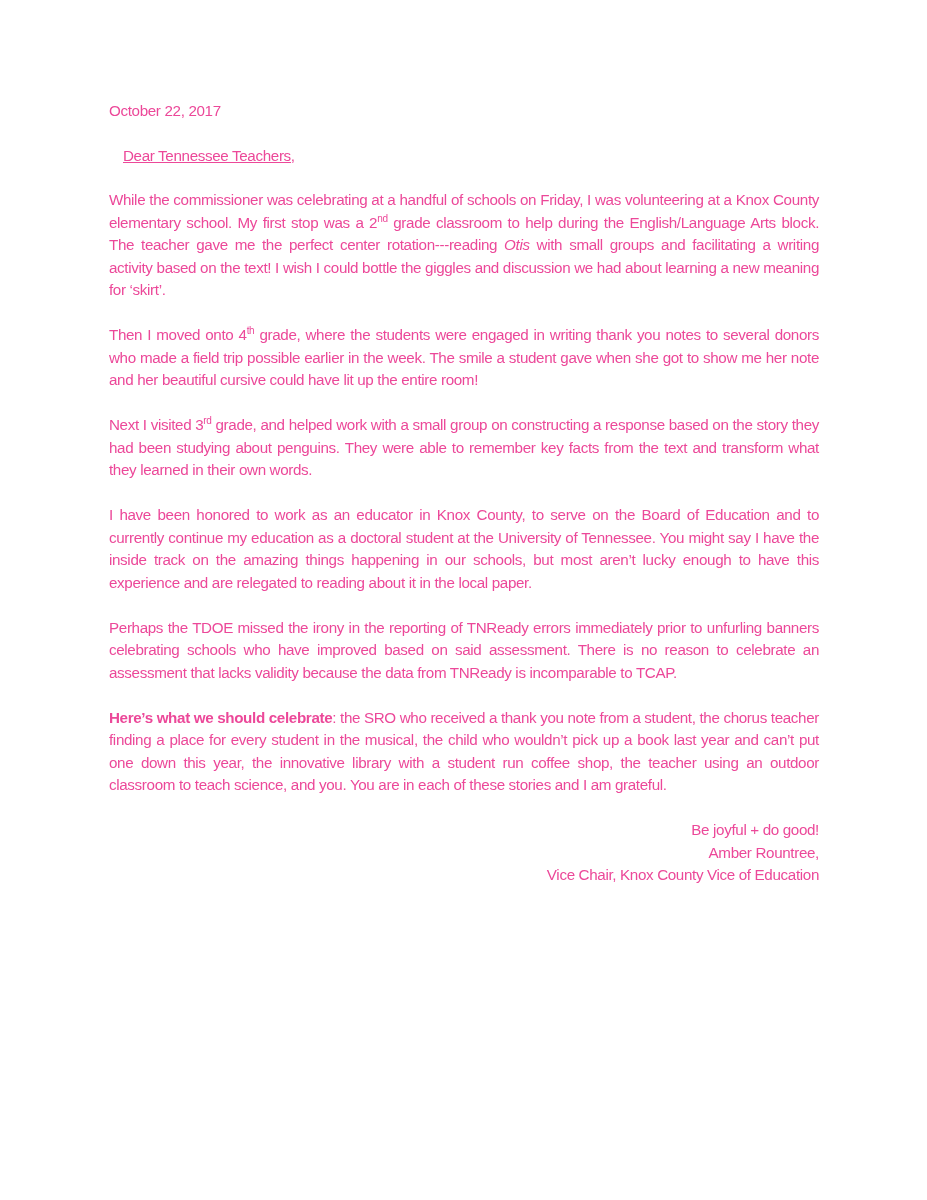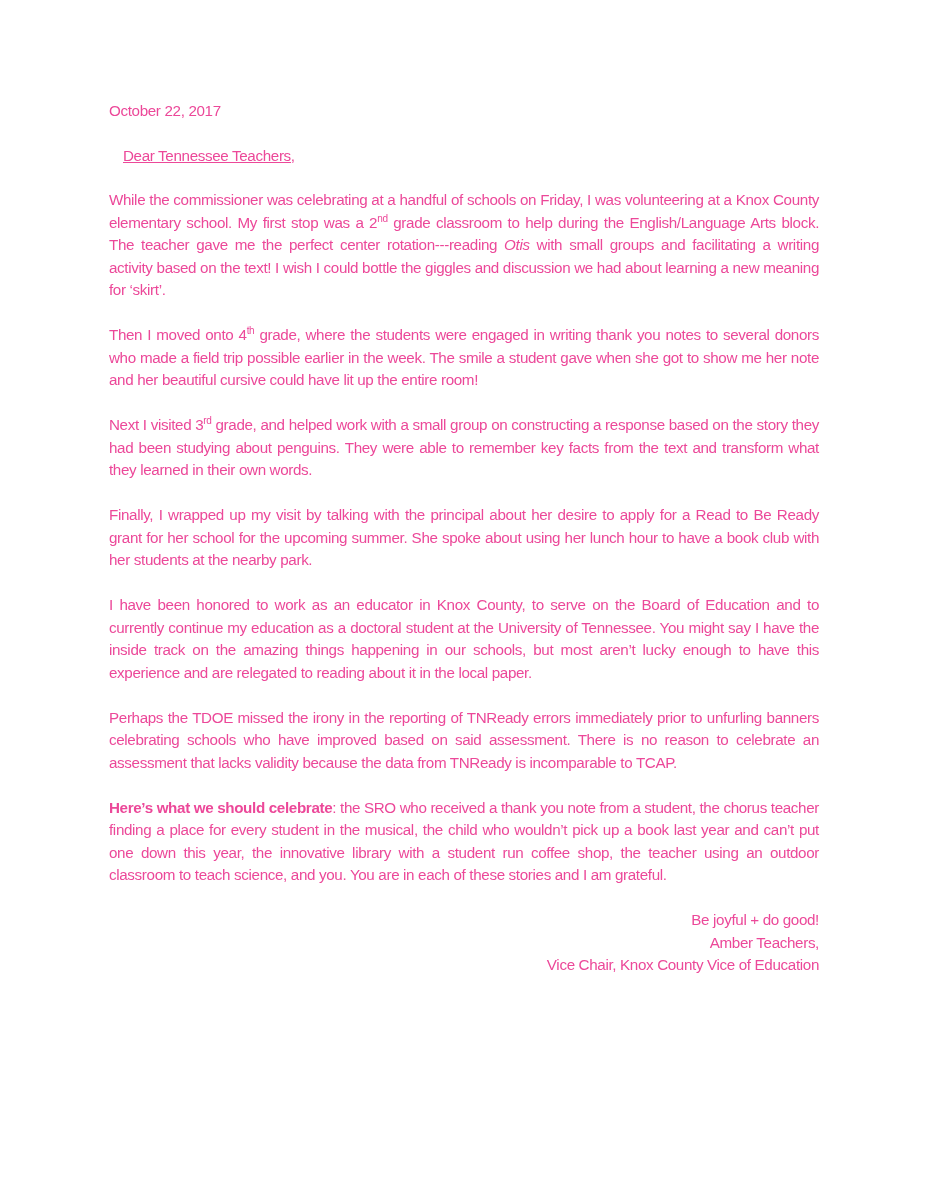--- a/index.html
+++ b/index.html
@@ -45,27 +45,26 @@
 <div class="page">
   <div class="date">October 22, 2017</div>
   <div class="salutation">Dear Tennessee Teachers,</div>
 
   <p><span>While the commissioner was celebrating at a handful of schools on Friday, I was volunteering at a Knox County elementary school. My first stop was a 2</span><sup>nd</sup><span> grade classroom to help during the English/Language Arts block.  The teacher gave me the perfect center rotation---reading </span><i>Otis</i><span> with small groups and facilitating a writing activity based on the text!  I wish I could bottle the giggles and discussion we had about learning a new meaning for ‘skirt’.</span></p>
 
   <p><span>Then I moved onto 4</span><sup>th</sup><span> grade, where the students were engaged in writing thank you notes to several donors who made a field trip possible earlier in the week.  The smile a student gave when she got to show me her note and her beautiful cursive could have lit up the entire room!</span></p>
 
   <p><span>Next I visited 3</span><sup>rd</sup><span> grade, and helped work with a small group on constructing a response based on the story they had been studying about penguins.  They were able to remember key facts from the text and transform what they learned in their own words.</span></p>
 
-  <p>Finally, I wrapped up my visit by talking with the principal about her desire to apply for a Read to Be Ready grant for her school for the upcoming summer.  She spoke about using her lunch hour to have a book club with her students at the nearby park.</p>
 
   <p>I have been honored to work as an educator in Knox County, to serve on the Board of Education and to currently continue my education as a doctoral student at the University of Tennessee.  You might say I have the inside track on the amazing things happening in our schools, but most aren’t lucky enough to have this experience and are relegated to reading about it in the local paper.</p>
 
   <p>Perhaps the TDOE missed the irony in the reporting of TNReady errors immediately prior to unfurling banners celebrating schools who have improved based on said assessment.  There is no reason to celebrate an assessment that lacks validity because the data from TNReady is incomparable to TCAP.</p>
 
   <p><b>Here’s what we should celebrate</b><span>: the SRO who received a thank you note from a student, the chorus teacher finding a place for every student in the musical, the child who wouldn’t pick up a book last year and can’t put one down this year, the innovative library with a student run coffee shop, the teacher using an outdoor classroom to teach science, and you. You are in each of these stories and I am grateful.</span></p>
 
 
   <div class="closing">
     <p>Be joyful + do good!</p>
-    <p>Amber Teachers,</p>
+    <p>Amber Rountree,</p>
     <p>Vice Chair, Knox County Vice of Education</p>
   </div>
 </div>
 
 </body></html>

